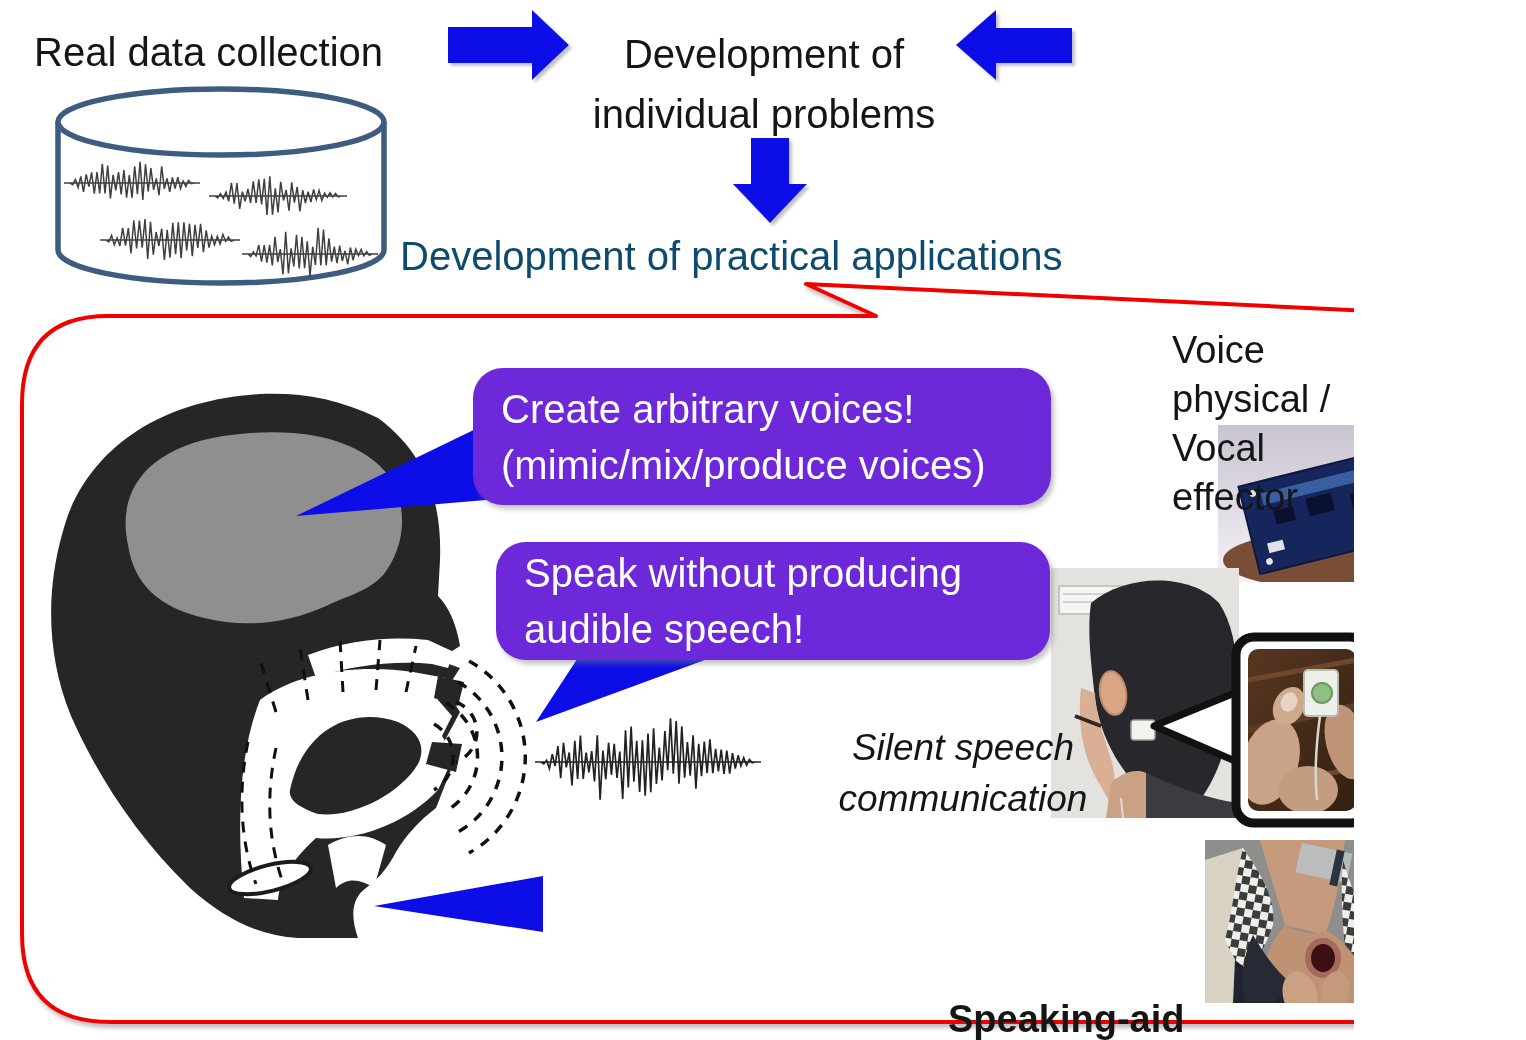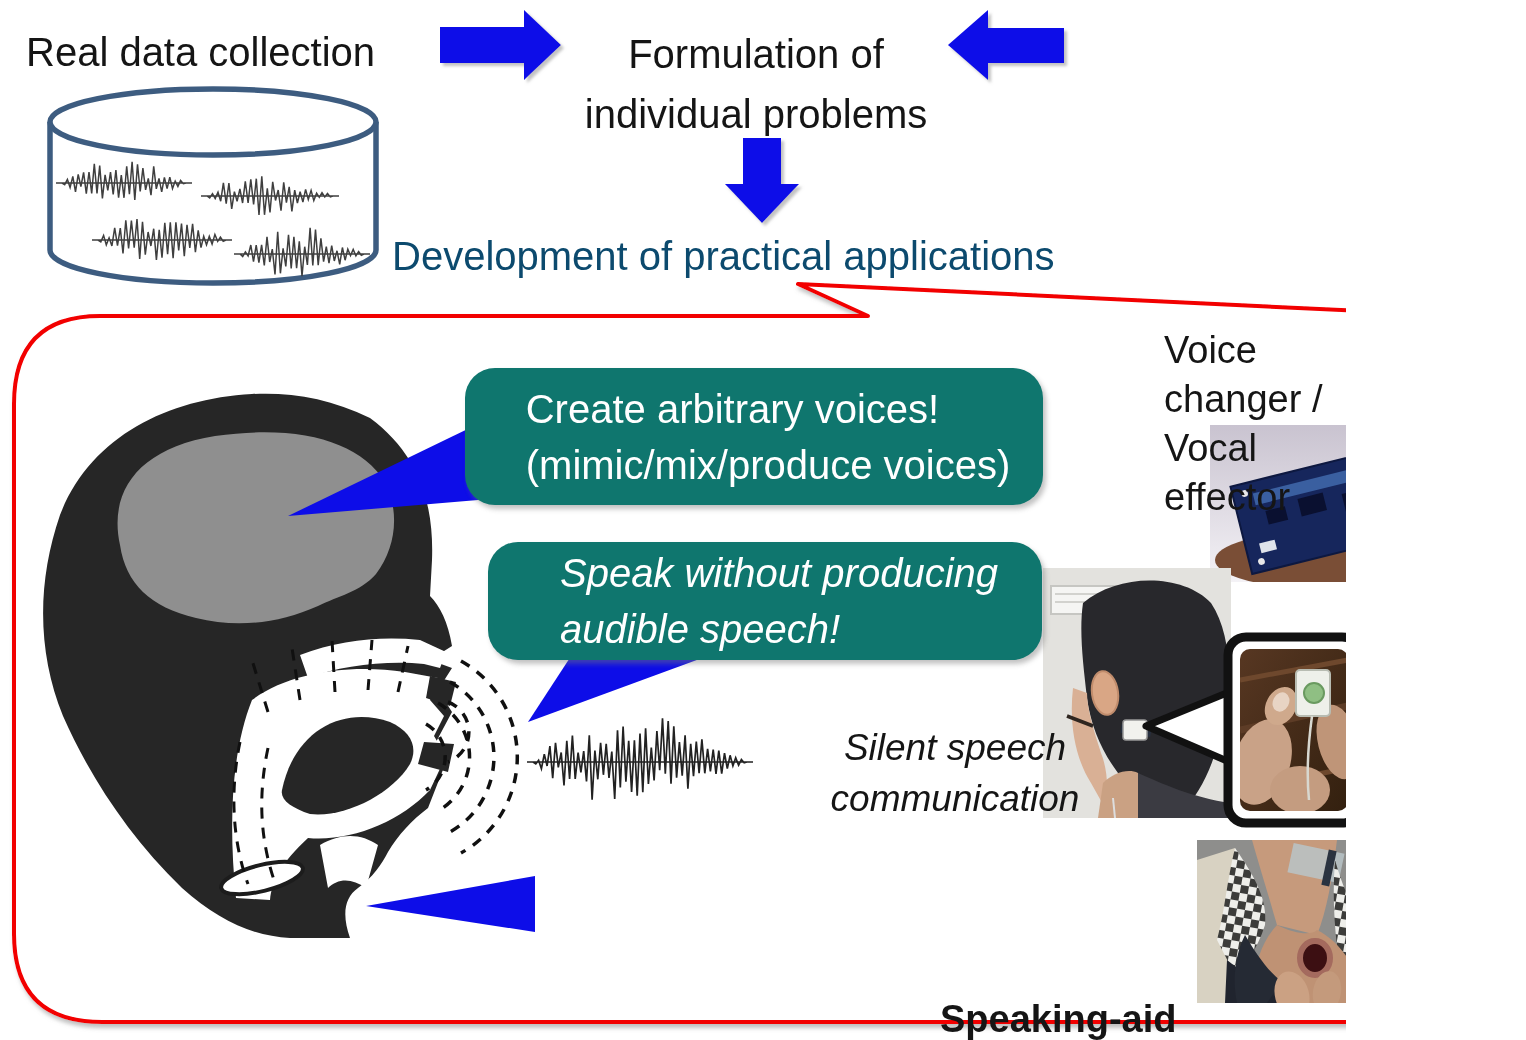--- a/index.html
+++ b/index.html
@@ -1,28 +1,28 @@
 <!DOCTYPE html>
 <html><head>
 <meta charset="utf-8">
 <style>
   html,body{margin:0;padding:0;background:#fff;}
   #stage{position:relative;width:1346px;height:1040px;background:#fff;overflow:hidden;
-         font-family:"Liberation Sans", sans-serif;color:#151515;}
+         font-family:"Liberation Sans", sans-serif;color:#151515;margin-left:8px;}
   #shapes{position:absolute;left:0;top:0;width:1526px;height:1040px;}
   .txt{position:absolute;white-space:pre-line;line-height:60px;font-size:40px;}
   .center{text-align:center;}
   .red{color:#0c4a6e;}
-  .bubble{position:absolute;background:#0f766e;color:#fff;display:flex;flex-direction:column;
-          justify-content:center;box-shadow:3px 4px 5px rgba(120,120,120,.45);align-items:center;}
+  .bubble{position:absolute;background:#6d28d9;color:#fff;display:flex;flex-direction:column;
+          justify-content:center;box-shadow:3px 4px 5px rgba(120,120,120,.45);}
   .bubble .btxt{font-size:40px;line-height:56px;white-space:pre-line;}
   #bubble-create{left:465px;top:368px;width:578px;height:137px;border-radius:30px;}
   #bubble-create .btxt{padding-left:28px;}
   #bubble-silent{left:488px;top:542px;width:554px;height:118px;border-radius:30px;}
-  #bubble-silent .btxt{padding-left:28px;font-style:italic;}
+  #bubble-silent .btxt{padding-left:28px;}
   #bubble-recover{left:525px;top:852px;width:518px;height:93px;border-radius:24px;}
   #bubble-recover .btxt{text-align:center;}
   #lbl-real{left:26px;top:22px;}
   #lbl-formulation{left:560px;top:24px;width:392px;}
   #lbl-prior{left:1078px;top:24px;width:400px;}
   #lbl-development{left:392px;top:226px;}
   #lbl-voicechanger{left:1164px;top:326px;font-size:38px;line-height:49px;}
   #lbl-silentspeech{left:818px;top:722px;width:274px;font-size:37px;line-height:51px;font-style:italic;}
   #lbl-speakingaid{left:940px;top:996px;font-size:38px;line-height:46px;font-weight:bold;}
 </style>
@@ -201,31 +201,31 @@
       <path fill="#bf9274" d="M 1277,925 C 1297,935 1312,935 1317,930 C 1337,940 1352,960 1357,980 L 1347,1003 L 1257,1003 C 1252,970 1259,945 1277,925 Z"></path>
       <ellipse cx="1315" cy="958" rx="15" ry="17" fill="#3c0f12" stroke="#a46a5e" stroke-width="6"></ellipse>
       <path fill="#20242e" d="M 1227,960 C 1252,980 1277,995 1297,1000 L 1297,1003 L 1225,1003 Z"></path>
       <path fill="#252a34" d="M 1245,935 C 1257,955 1267,970 1282,982 L 1267,1003 L 1237,1003 C 1232,980 1235,955 1245,935 Z"></path>
       <ellipse cx="1292" cy="995" rx="17" ry="24" transform="rotate(-15 1292 995)" fill="#cba183"></ellipse>
       <ellipse cx="1327" cy="992" rx="14" ry="21" transform="rotate(10 1327 992)" fill="#c49a7c"></ellipse>
     </g>
   </svg>
 
   <div class="txt" id="lbl-real">Real data collection</div>
-  <div class="txt center" id="lbl-formulation">Formulation of
+  <div class="txt center" id="lbl-formulation">Development of
 individual problems</div>
   <div class="txt red" id="lbl-development">Development of practical applications</div>
 
   <div class="bubble" id="bubble-create">
     <span class="btxt">Create arbitrary voices!
 (mimic/mix/produce voices)</span>
   </div>
   <div class="bubble" id="bubble-silent">
     <span class="btxt">Speak without producing
 audible speech!</span>
   </div>
 
-  <div class="txt" id="lbl-voicechanger">Voice changer /
+  <div class="txt" id="lbl-voicechanger">Voice physical /
 Vocal effector</div>
   <div class="txt center" id="lbl-silentspeech">Silent speech
 communication</div>
   <div class="txt" id="lbl-speakingaid">Speaking-aid</div>
 </div>
 
 </body></html>

